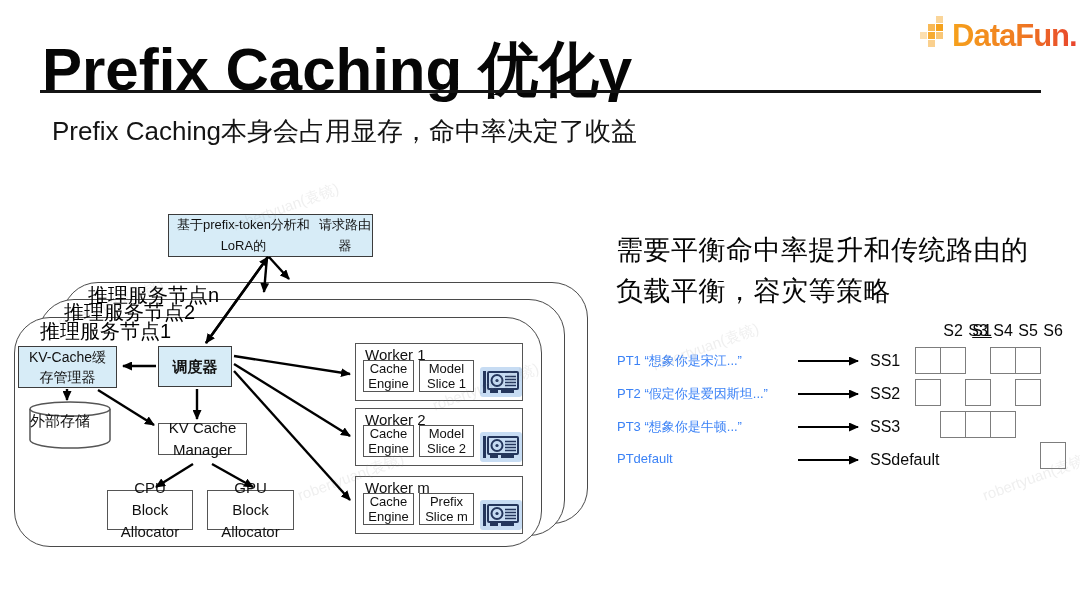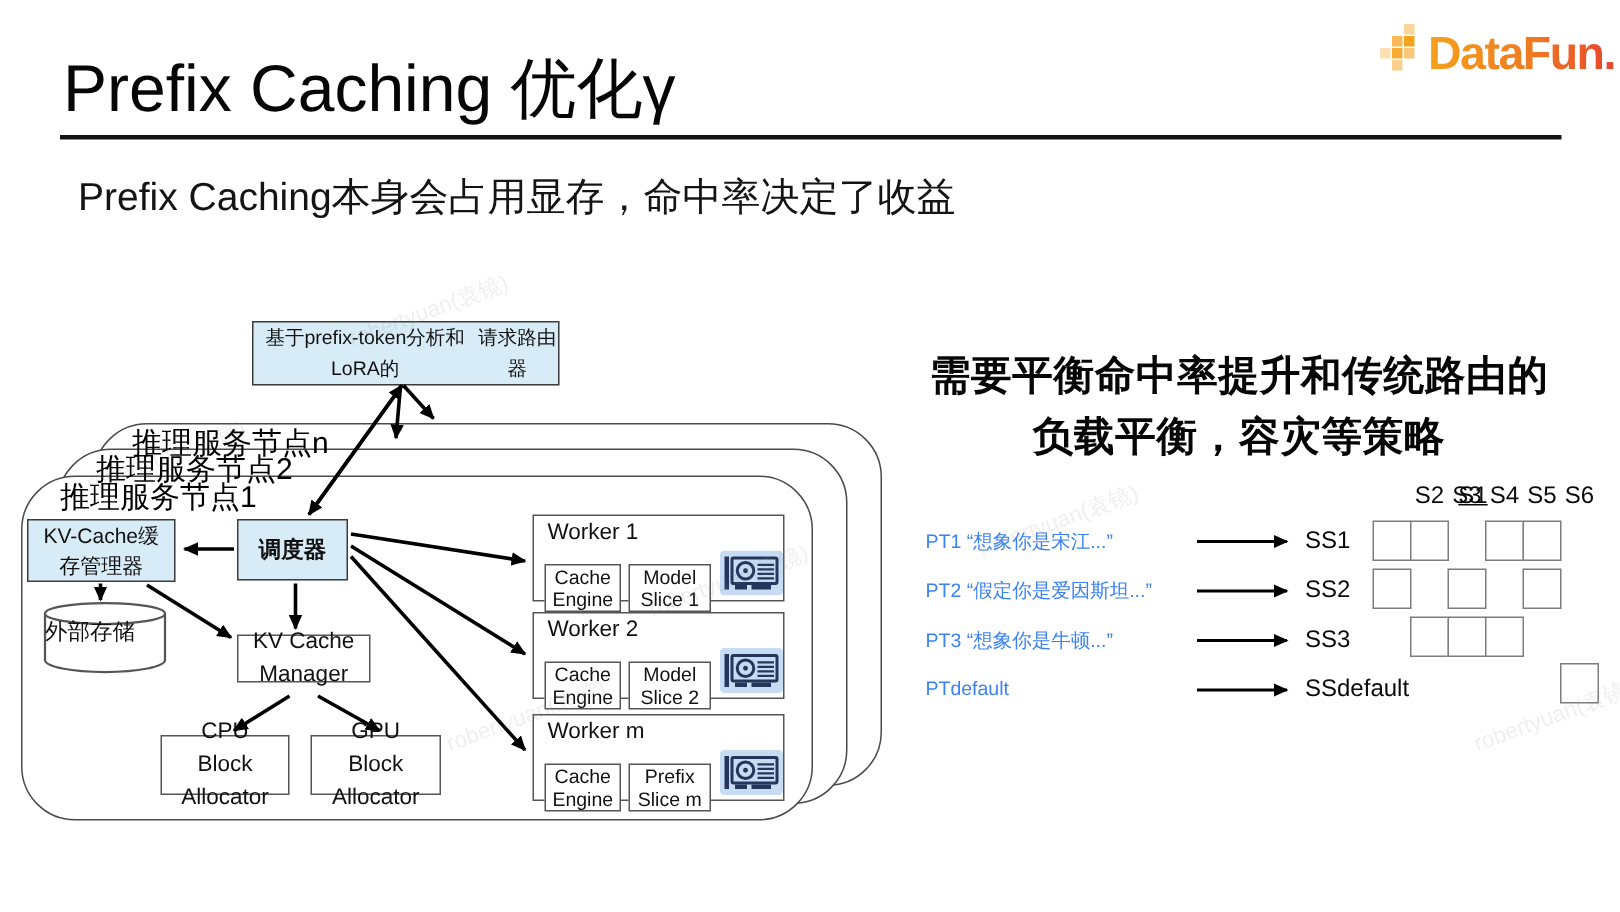--- a/index.html
+++ b/index.html
@@ -5,21 +5,21 @@
   * { margin:0; padding:0; box-sizing:border-box; }
   html,body { background:#888; }
   .slide {
     position:relative; width:1080px; height:608px; background:#ffffff;
     font-family:"Liberation Sans", sans-serif; color:#111; overflow:hidden;
     margin:0 auto;
   }
   .abs { position:absolute; }
 
   
-  .title { left:42px; top:30px; font-size:44px; font-weight:400; color:#060606; letter-spacing:0px; }
+  .title { left:42px; top:30px; font-size:60px; font-weight:700; color:#060606; letter-spacing:0px; }
   .rule  { left:40px; top:90px; width:1001px; height:3px; background:#141414; }
   .subtitle { left:52px; top:114px; font-size:26px; font-weight:500; color:#141414; }
 
   
   .logo { left:920px; top:16px; width:150px; height:42px; }
   .logo-text { position:absolute; left:32px; top:2px; font-size:31px; font-weight:bold;
     background:linear-gradient(90deg,#f6a11c 0%,#ef7a22 55%,#e8442e 100%);
     -webkit-background-clip:text; background-clip:text; color:transparent; letter-spacing:-1px; }
   .mosaic-sq { position:absolute; background:#f5a21d; }
 
@@ -33,30 +33,30 @@
             flex-direction:row; }
   .kvcn { left:18px;  top:346px; width:99px;  height:42px; font-size:14px; word-break:break-all; padding:0 3px; }
   .sched{ left:158px; top:346px; width:74px;  height:41px; font-size:15px;font-weight:bold; }
   .kvcm { left:158px; top:423px; width:89px;  height:32px; font-size:15px; padding:0 8px; }
   .cpua { left:107px; top:490px; width:86px;  height:40px; font-size:15px; padding:0 6px; }
   .gpua { left:207px; top:490px; width:87px;  height:40px; font-size:15px; padding:0 6px; }
   .cyl-label { left:30px; top:412px; width:80px; text-align:left; font-size:15px; }
 
   .worker { position:absolute; left:355px; width:168px; height:58px; background:#fff; border:1.4px solid #555; }
   .worker-title { position:absolute; left:9px; top:2px; font-size:15px; }
-  .w-inner { position:absolute; top:32px; height:32px; display:flex; align-items:center;
+  .w-inner { position:absolute; top:16px; height:32px; display:flex; align-items:center;
              justify-content:center; text-align:center; border:1.3px solid #555; background:#fff;
              font-size:13px; line-height:15px; }
   .w-cache { left:7px; width:51px; }
   .w-model { left:63px; width:55px; }
   .w-gpu { position:absolute; left:124px; top:23px; }
 
   
   .note { left:616px; top:230px; width:420px; font-size:27px; line-height:41px;
-          letter-spacing:0.5px; color:#060606; font-weight:700;text-align:center; }
+          letter-spacing:0.5px; color:#060606; font-weight:400; }
   .pt-label { position:absolute; left:617px; font-size:13px; color:#3b82f6; white-space:nowrap; }
   .ss-label { position:absolute; left:870px; font-size:16px; color:#0a0a0a; white-space:nowrap; }
   .server-header { position:absolute; width:26px; text-align:center; font-size:16px; color:#0a0a0a; }
   .grid-box { position:absolute; width:26px; height:27px; border:1.6px solid #7d7d7d; background:#fff; }
 
   .watermark { position:absolute; font-size:15px; color:rgba(140,140,140,0.14);
                transform:rotate(-20deg); white-space:nowrap; pointer-events:none; }
 
   svg.layer { position:absolute; left:0; top:0; pointer-events:none; }
   .z1{z-index:1}.z2{z-index:2}.z3{z-index:3}.z4{z-index:4}.z5{z-index:5}

